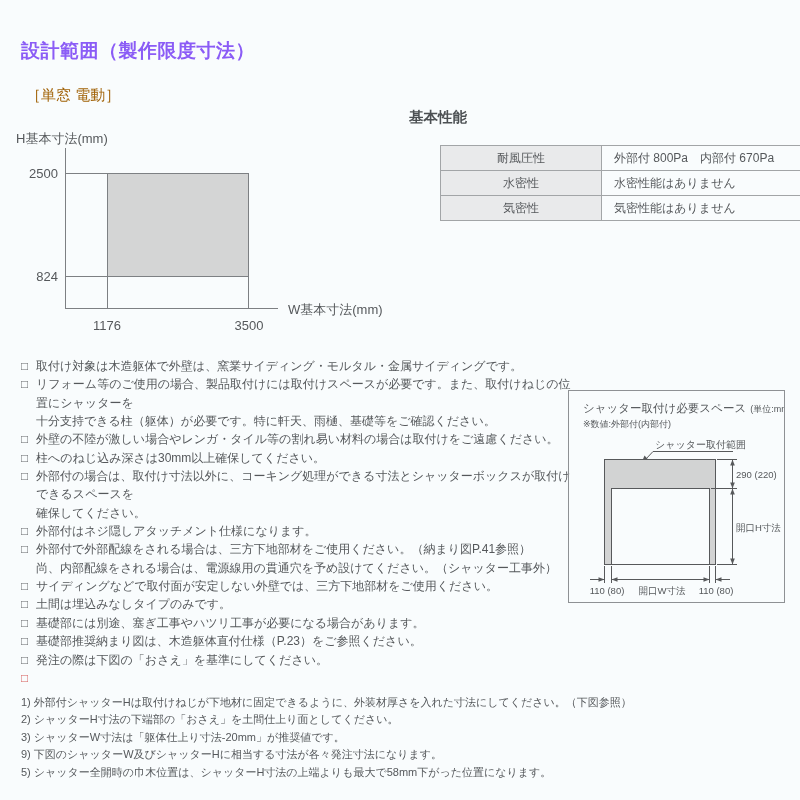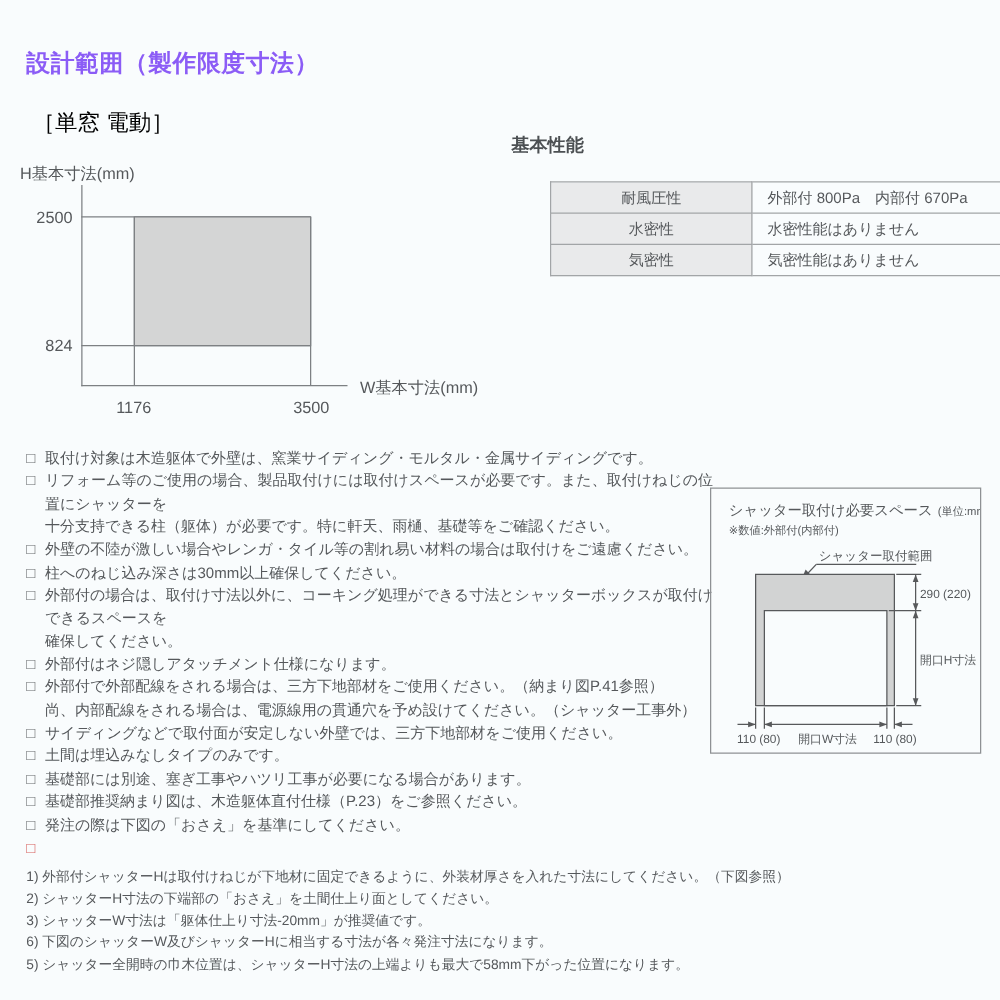--- a/index.html
+++ b/index.html
@@ -5,21 +5,21 @@
   html,body{margin:0;padding:0;}
   body{
     width:800px;height:800px;position:relative;overflow:hidden;
     background:#f9fcfd;
     font-family:"Liberation Sans","DejaVu Sans",sans-serif;
     color:#55585b;
   }
   .abs{position:absolute;}
   
   .page-title{left:21px;top:38px;font-size:19px;font-weight:600;color:#8b5cf6;letter-spacing:.5px;}
-  .page-subtitle{left:26px;top:86px;font-size:18px;color:#000000;}
+  .page-subtitle{left:26px;top:86px;font-size:15px;color:#a16207;}
   
   .chart-svg{left:0;top:118px;}
   .chart-svg line{stroke:#7d8083;stroke-width:1;}
   .chart-svg rect{fill:#d4d5d5;stroke:#7d8083;stroke-width:1;}
   .chart-svg text{fill:#55585b;font-size:13px;font-family:"Liberation Sans","DejaVu Sans",sans-serif;}
   
   .perf{left:408px;top:109px;width:374px;}
   .perf h2{margin:0 0 20px 1px;font-size:14.5px;font-weight:700;color:#4c5053;line-height:16px;}
   .perf table{border-collapse:collapse;width:374px;table-layout:fixed;margin-left:32px;}
   .perf td{border:1px solid #a2a5a7;height:24px;font-size:12px;padding:0;}
@@ -189,15 +189,15 @@
     <text x="38" y="203" text-anchor="middle" class="t-dim">110 (80)</text>
     <text x="93" y="203" text-anchor="middle" class="t-dim">開口W寸法</text>
     <text x="147" y="203" text-anchor="middle" class="t-dim">110 (80)</text>
   </svg>
 </div>
 
 <div class="abs notes">
     <div class="note-line">1) 外部付シャッターHは取付けねじが下地材に固定できるように、外装材厚さを入れた寸法にしてください。（下図参照）</div>
     <div class="note-line">2) シャッターH寸法の下端部の「おさえ」を土間仕上り面としてください。</div>
     <div class="note-line">3) シャッターW寸法は「躯体仕上り寸法-20mm」が推奨値です。</div>
-    <div class="note-line">6) 下図のシャッターW及びシャッターHに相当する寸法が各々発注寸法になります。</div>
+    <div class="note-line">9) 下図のシャッターW及びシャッターHに相当する寸法が各々発注寸法になります。</div>
     <div class="note-line">5) シャッター全開時の巾木位置は、シャッターH寸法の上端よりも最大で58mm下がった位置になります。</div>
   </div>
 
 </body></html>

